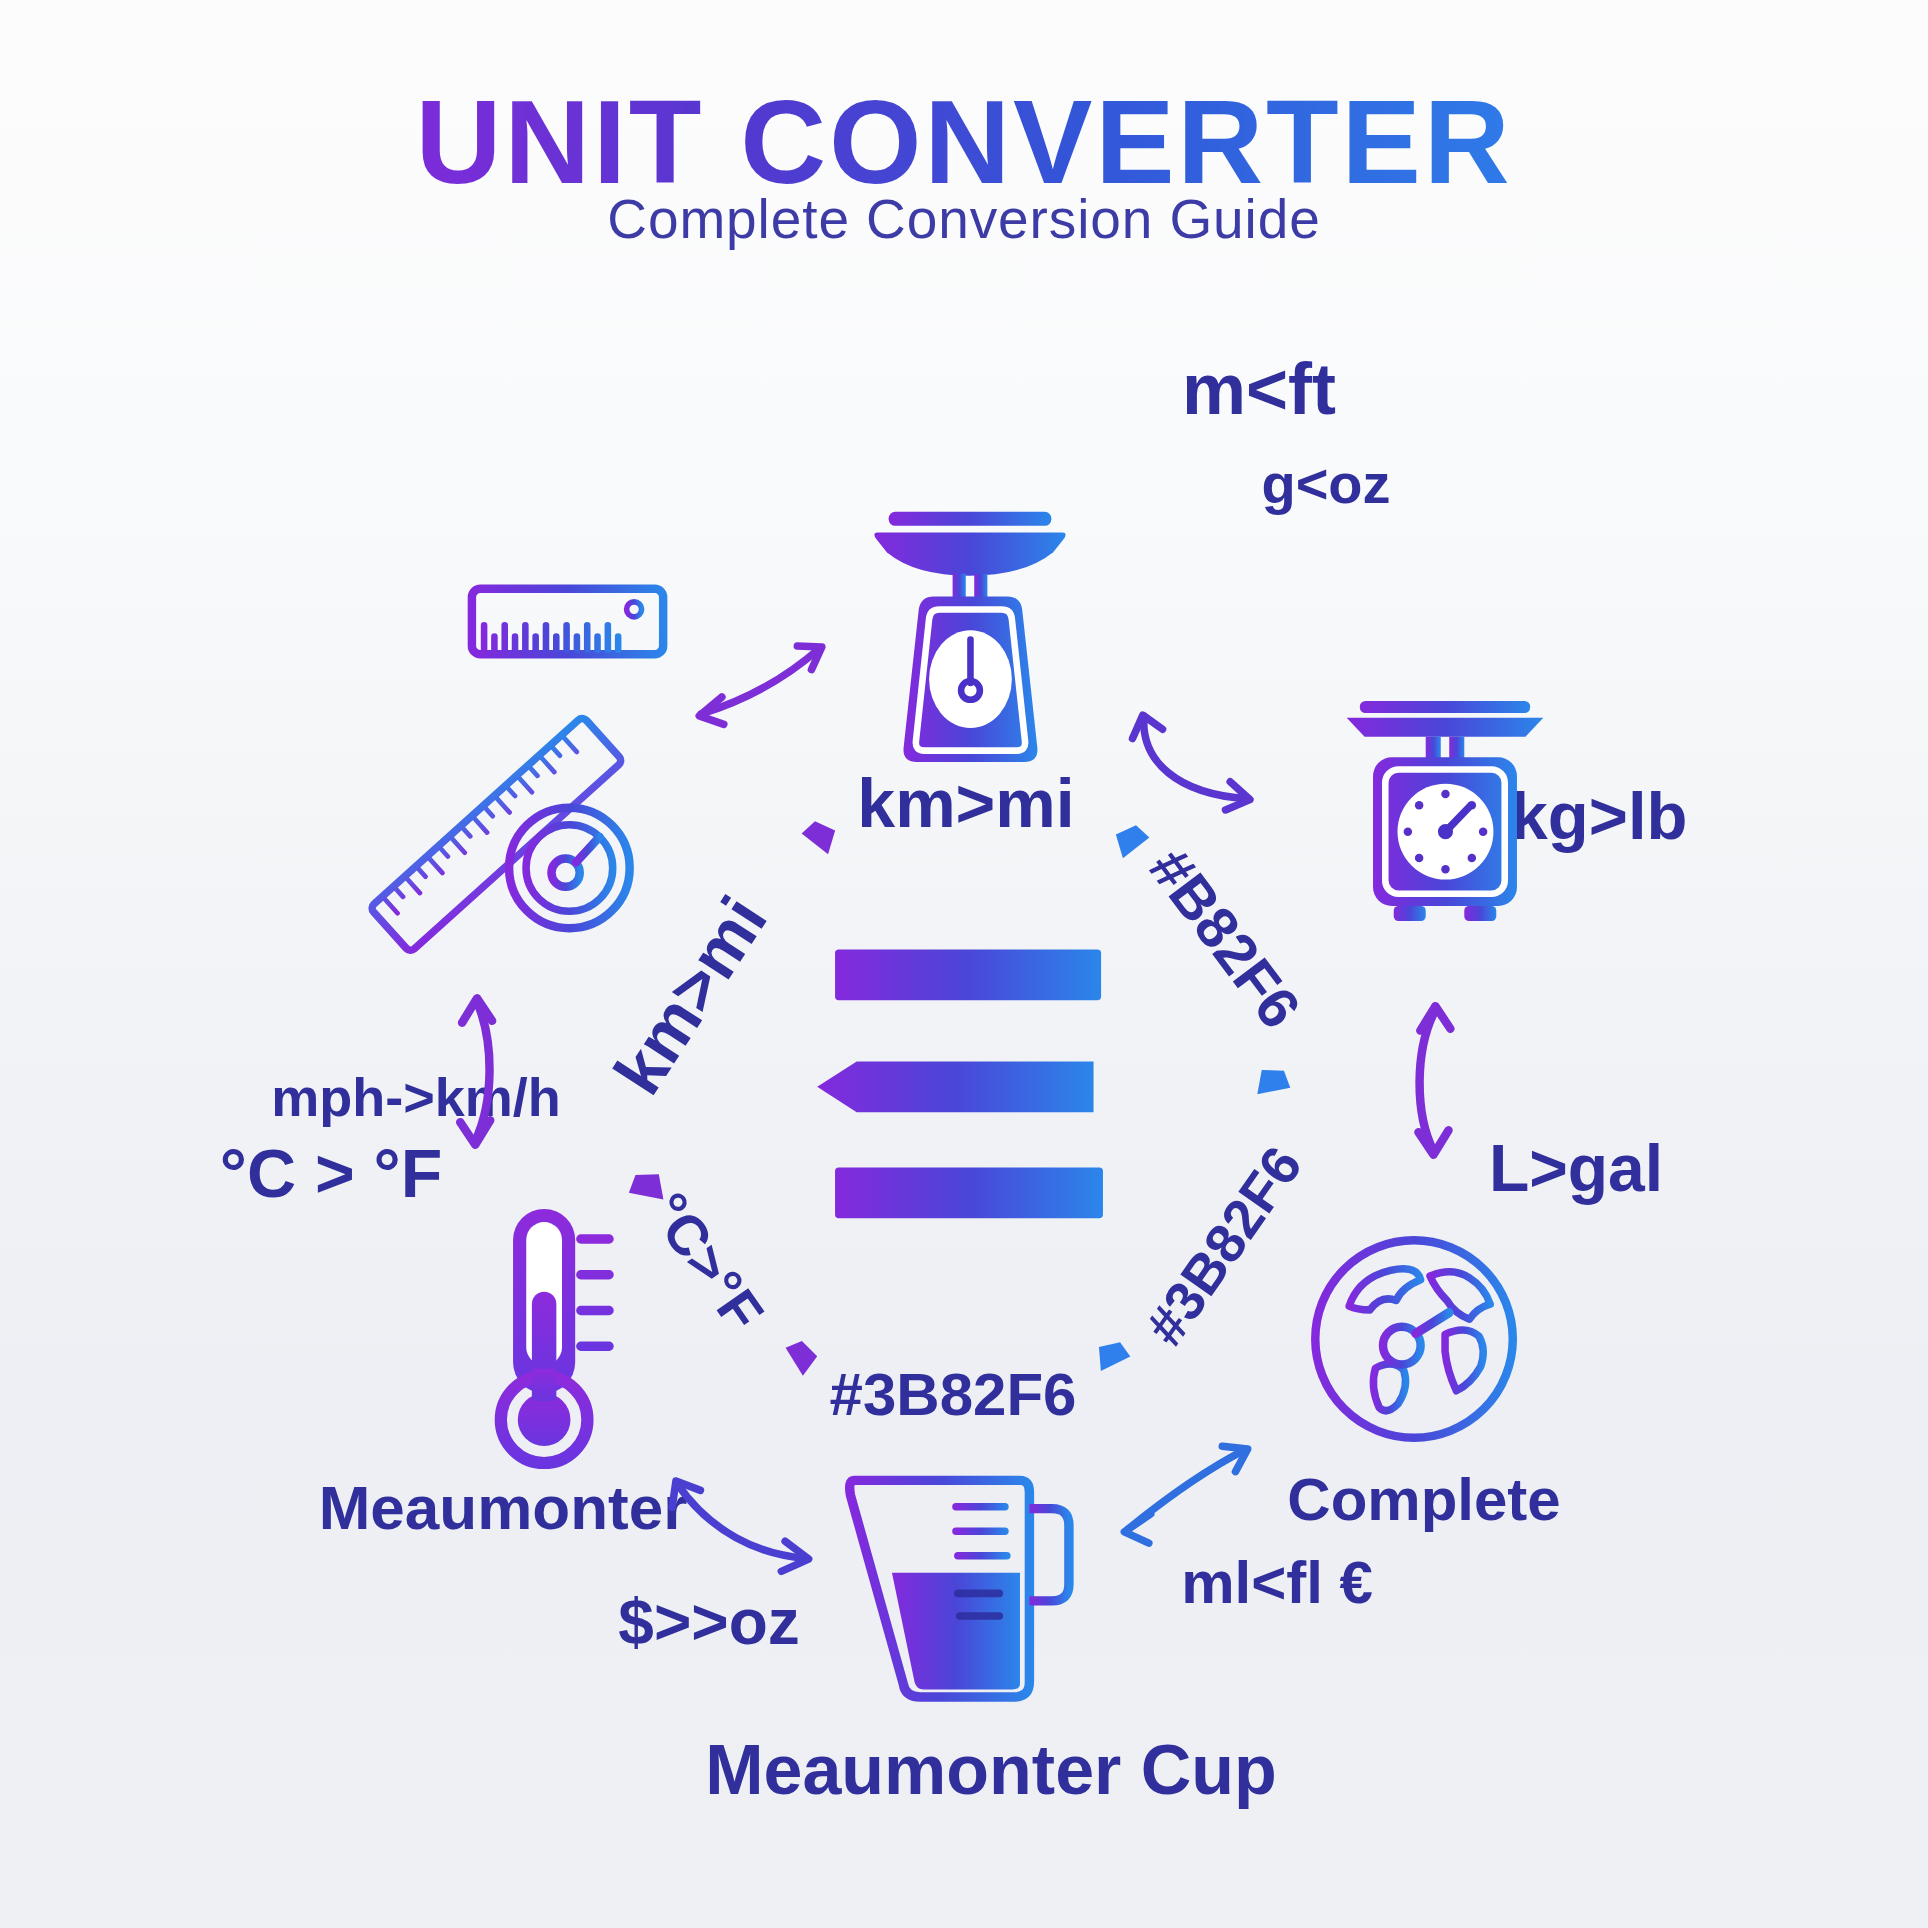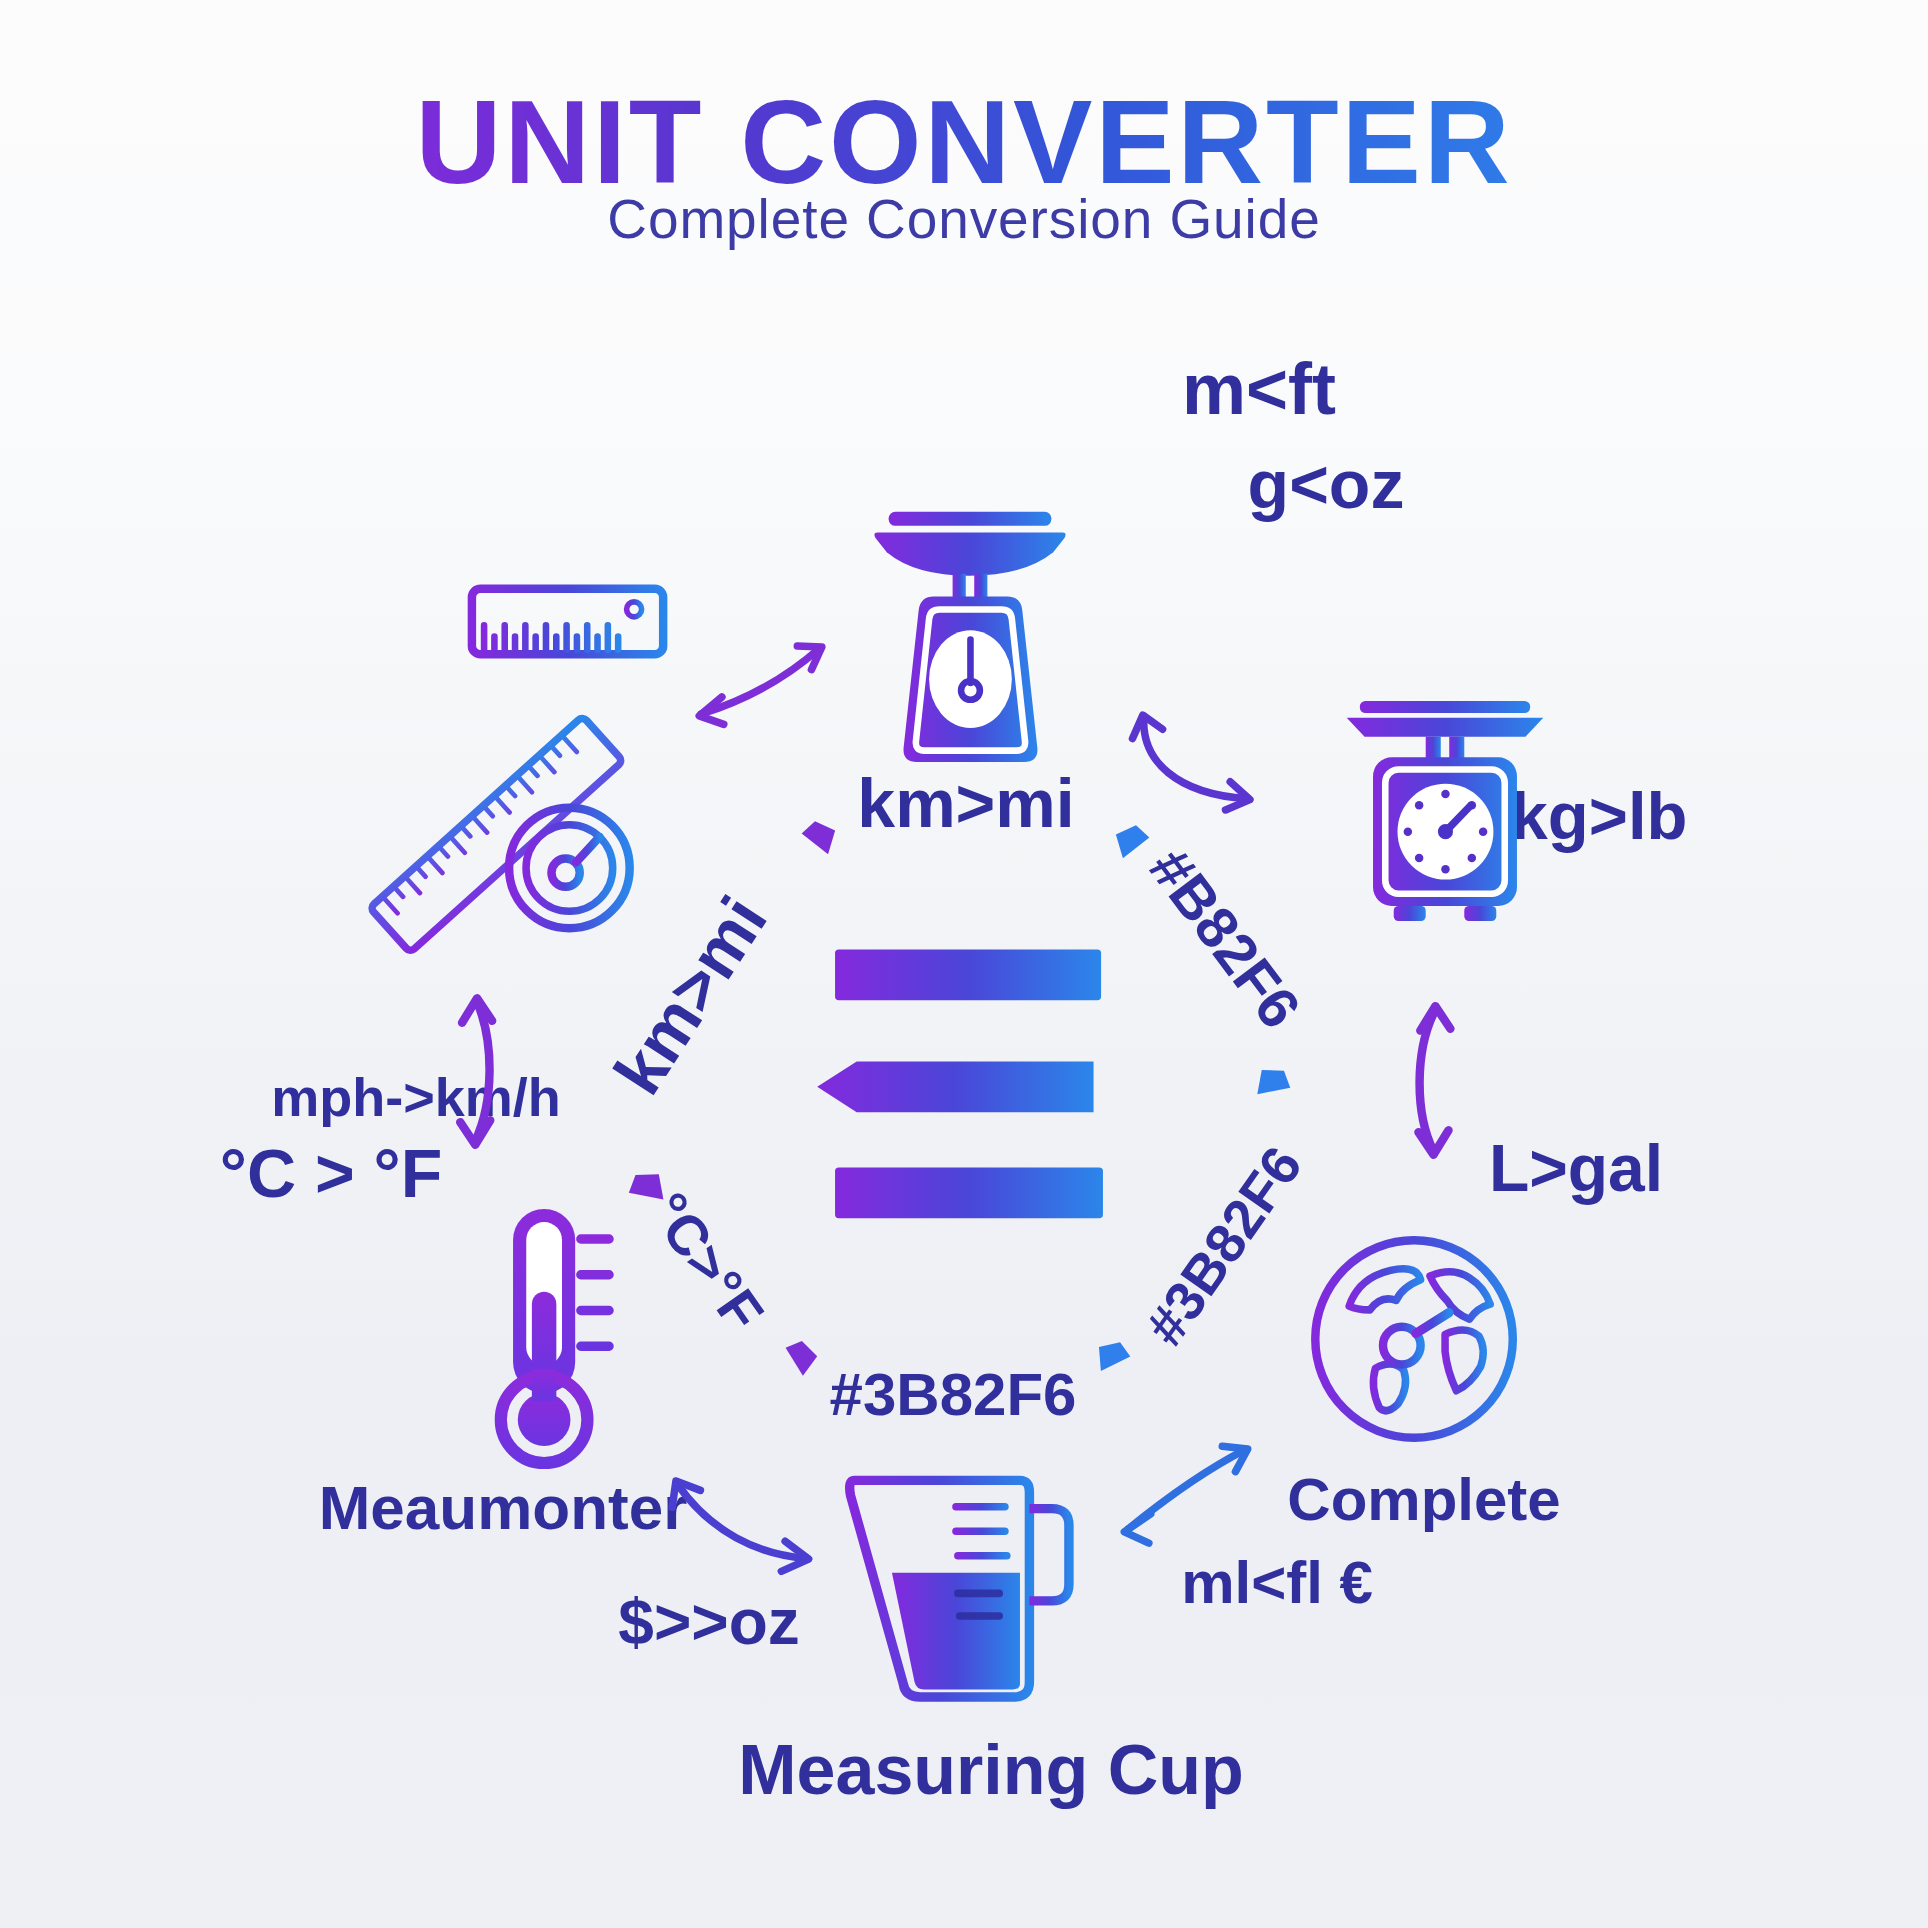--- a/index.html
+++ b/index.html
@@ -45,32 +45,32 @@
         <stop offset="0" stop-color="#8429dd"></stop>
           <stop offset="1" stop-color="#2b86ea"></stop>
       </linearGradient>
     </defs>
   </svg>
 
   <div class="title">UNIT CONVERTER</div>
   <div class="subtitle">Complete Conversion Guide</div>
 
   <div class="lbl" style="left:1259px;top:389px;font-size:72px">m&lt;ft</div>
-  <div class="lbl" style="left:1326px;top:484px;font-size:68px">g&lt;oz</div>
+  <div class="lbl" style="left:1326px;top:484px;font-size:56px">g&lt;oz</div>
   <div class="lbl" style="left:1599px;top:815px;font-size:67px">kg&gt;lb</div>
   <div class="lbl" style="left:966px;top:803px;font-size:68px">km&gt;mi</div>
   <div class="lbl" style="left:690px;top:995px;font-size:68px;transform:translate(-50%,-50%) rotate(-57deg)">km&gt;mi</div>
   <div class="lbl" style="left:1225px;top:938px;font-size:58px;transform:translate(-50%,-50%) rotate(53deg)">#B82F6</div>
   <div class="lbl" style="left:1224px;top:1246px;font-size:55px;transform:translate(-50%,-50%) rotate(-55deg)">#3B82F6</div>
   <div class="lbl" style="left:706px;top:1262px;font-size:56px;transform:translate(-50%,-50%) rotate(55deg)">°C&gt;°F</div>
   <div class="lbl" style="left:953px;top:1395px;font-size:60px">#3B82F6</div>
   <div class="lbl" style="left:1576px;top:1168px;font-size:66px">L&gt;gal</div>
   <div class="lbl" style="left:1424px;top:1500px;font-size:60px">Complete</div>
   <div class="lbl" style="left:1277px;top:1583px;font-size:60px">ml&lt;fl €</div>
-  <div class="lbl" style="left:991px;top:1770px;font-size:70px">Measuring Cup</div>
+  <div class="lbl" style="left:991px;top:1770px;font-size:70px">Meaumonter Cup</div>
   <div class="lbl" style="left:709px;top:1622px;font-size:64px">$&gt;&gt;oz</div>
   <div class="lbl" style="left:503px;top:1508px;font-size:62px">Meaumonter</div>
   <div class="lbl" style="left:416px;top:1097px;font-size:54px">mph-&gt;km/h</div>
   <div class="lbl" style="left:331px;top:1173px;font-size:68px">°C &gt; °F</div>
 
   <div class="icon" style="left:467px;top:584px;width:202px;height:75px">
     <svg viewBox="0 0 215 80" fill="none">
       <rect x="5" y="5" width="204" height="70" rx="9" stroke="url(#gh)" stroke-width="9"></rect>
       <circle cx="178" cy="27" r="8" stroke="url(#gh)" stroke-width="6"></circle>
       <path d="M18 70V44M29 70V56M40 70V44M51 70V56M62 70V44M73 70V56M84 70V44M95 70V56M106 70V44M117 70V56M128 70V44M139 70V56M150 70V44M161 70V56" stroke="url(#gh)" stroke-width="7" stroke-linecap="round"></path>

